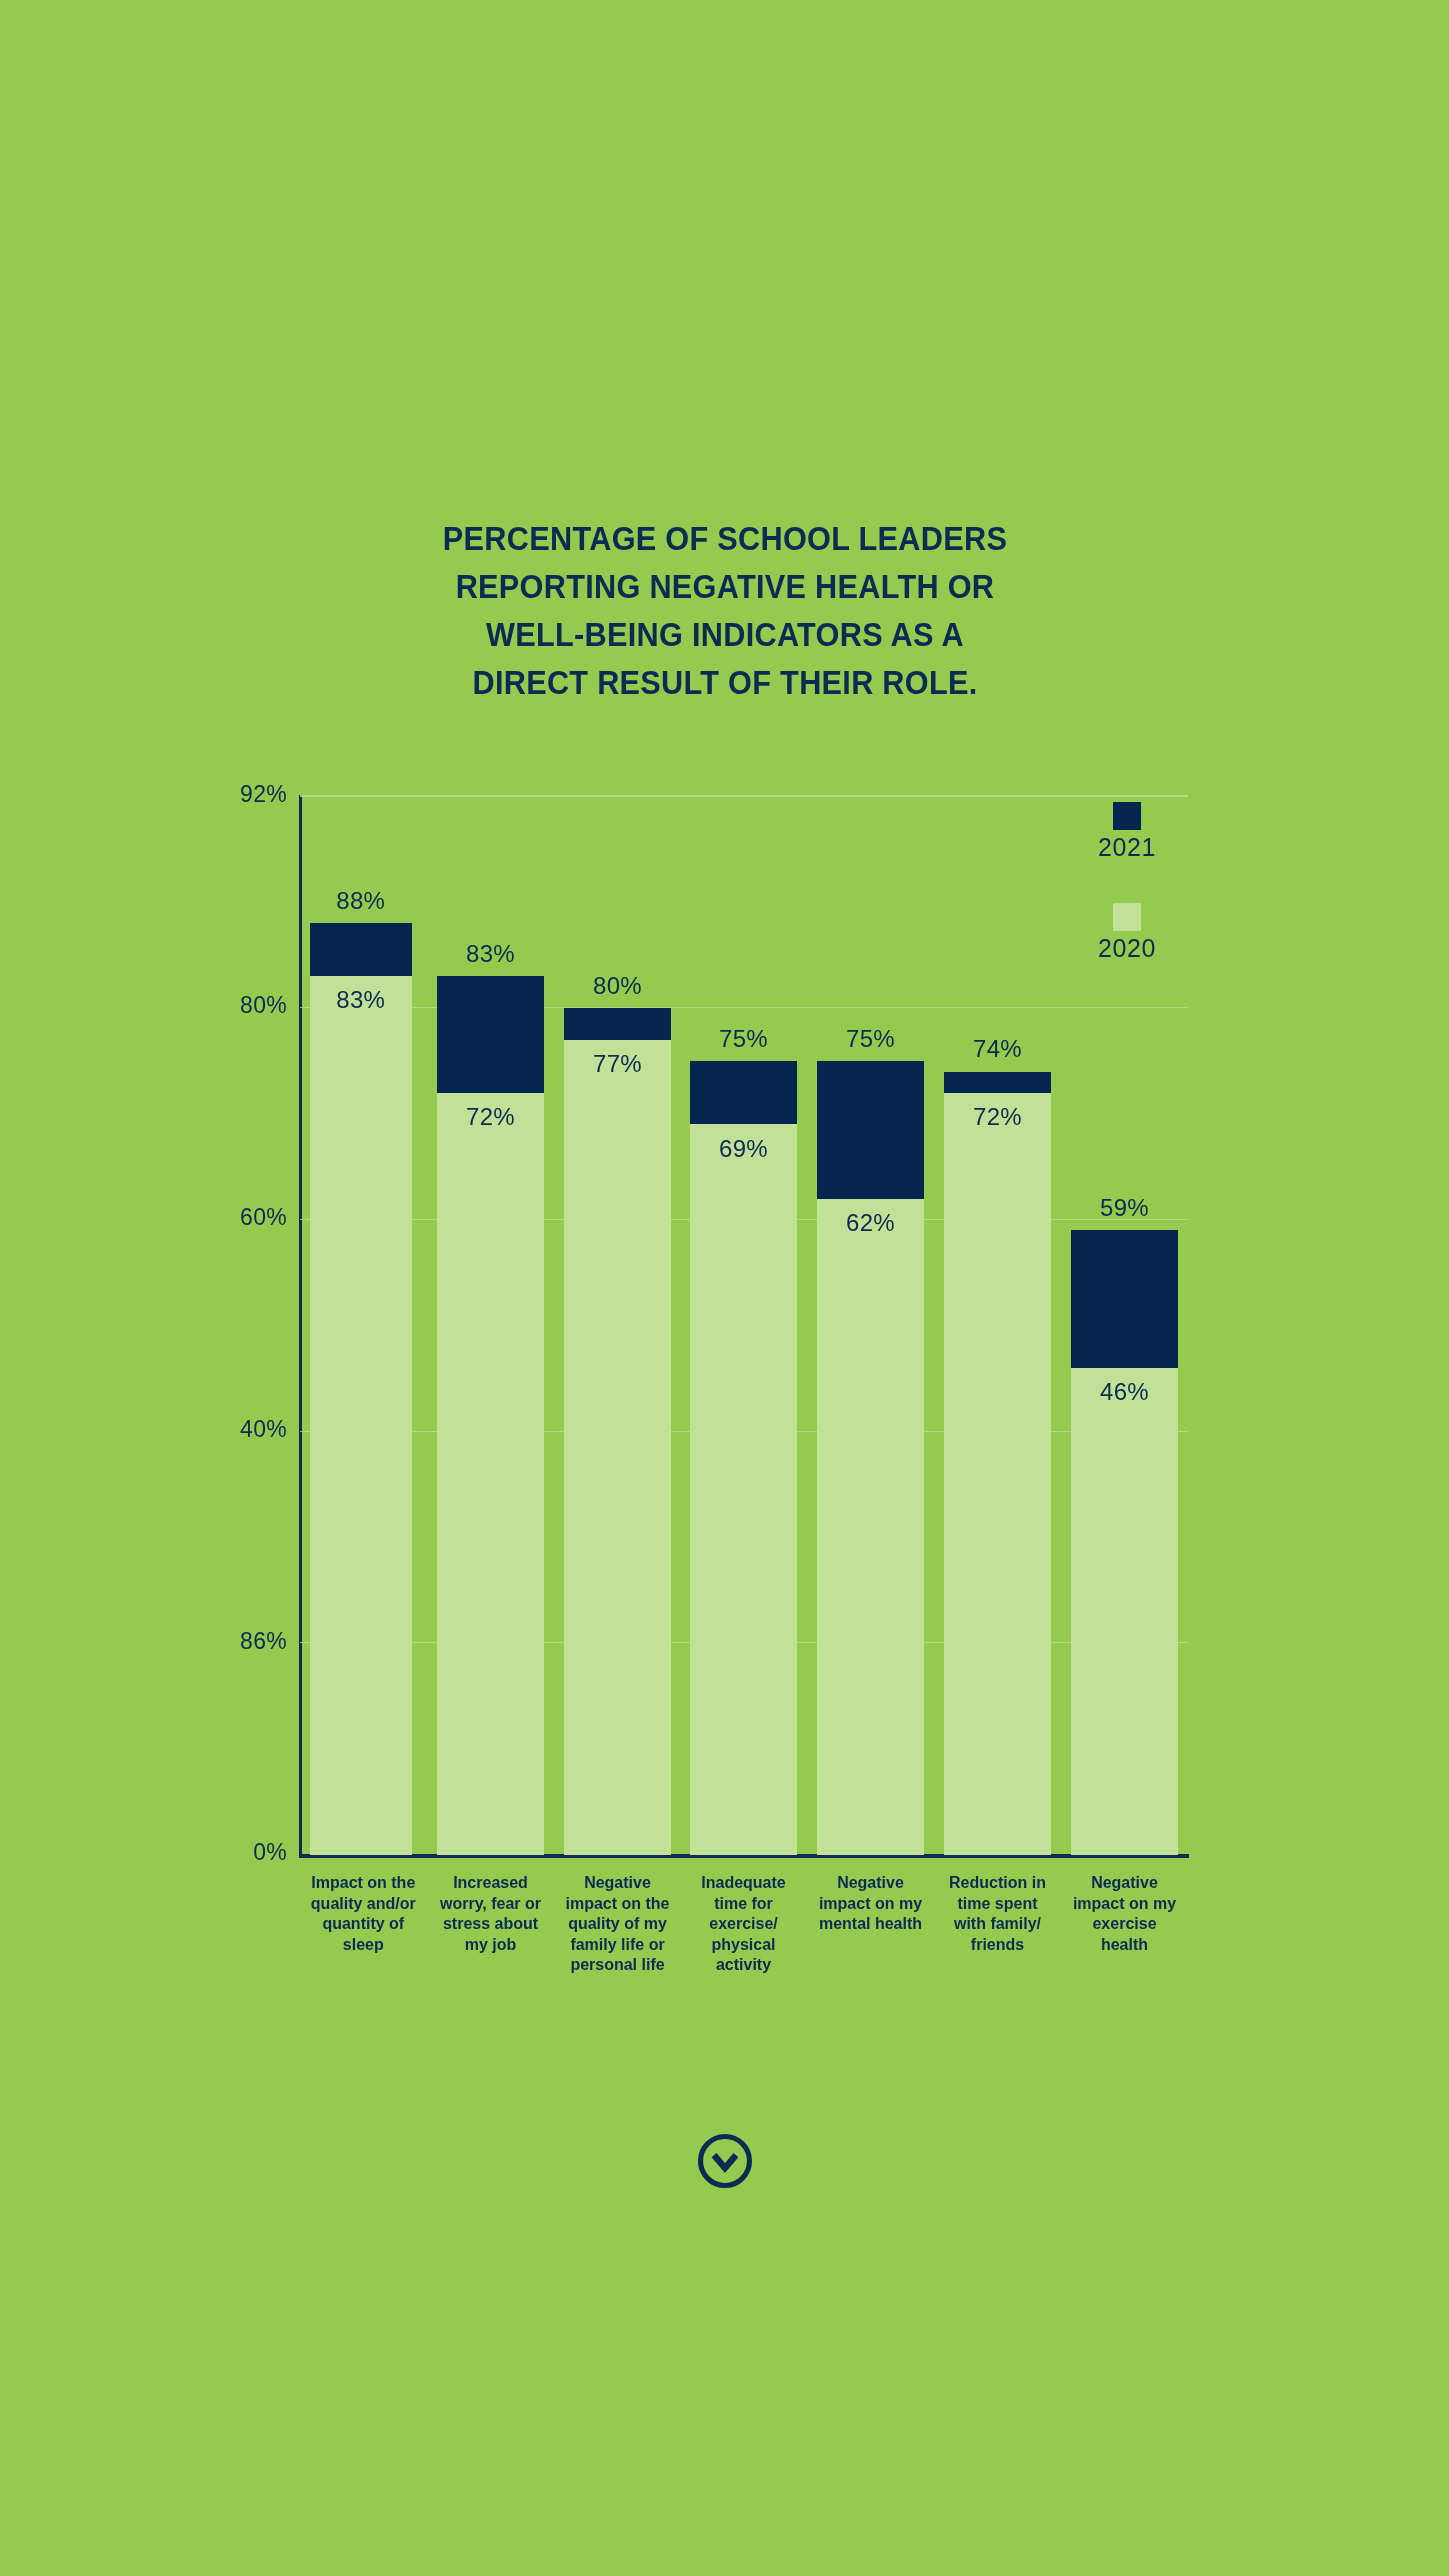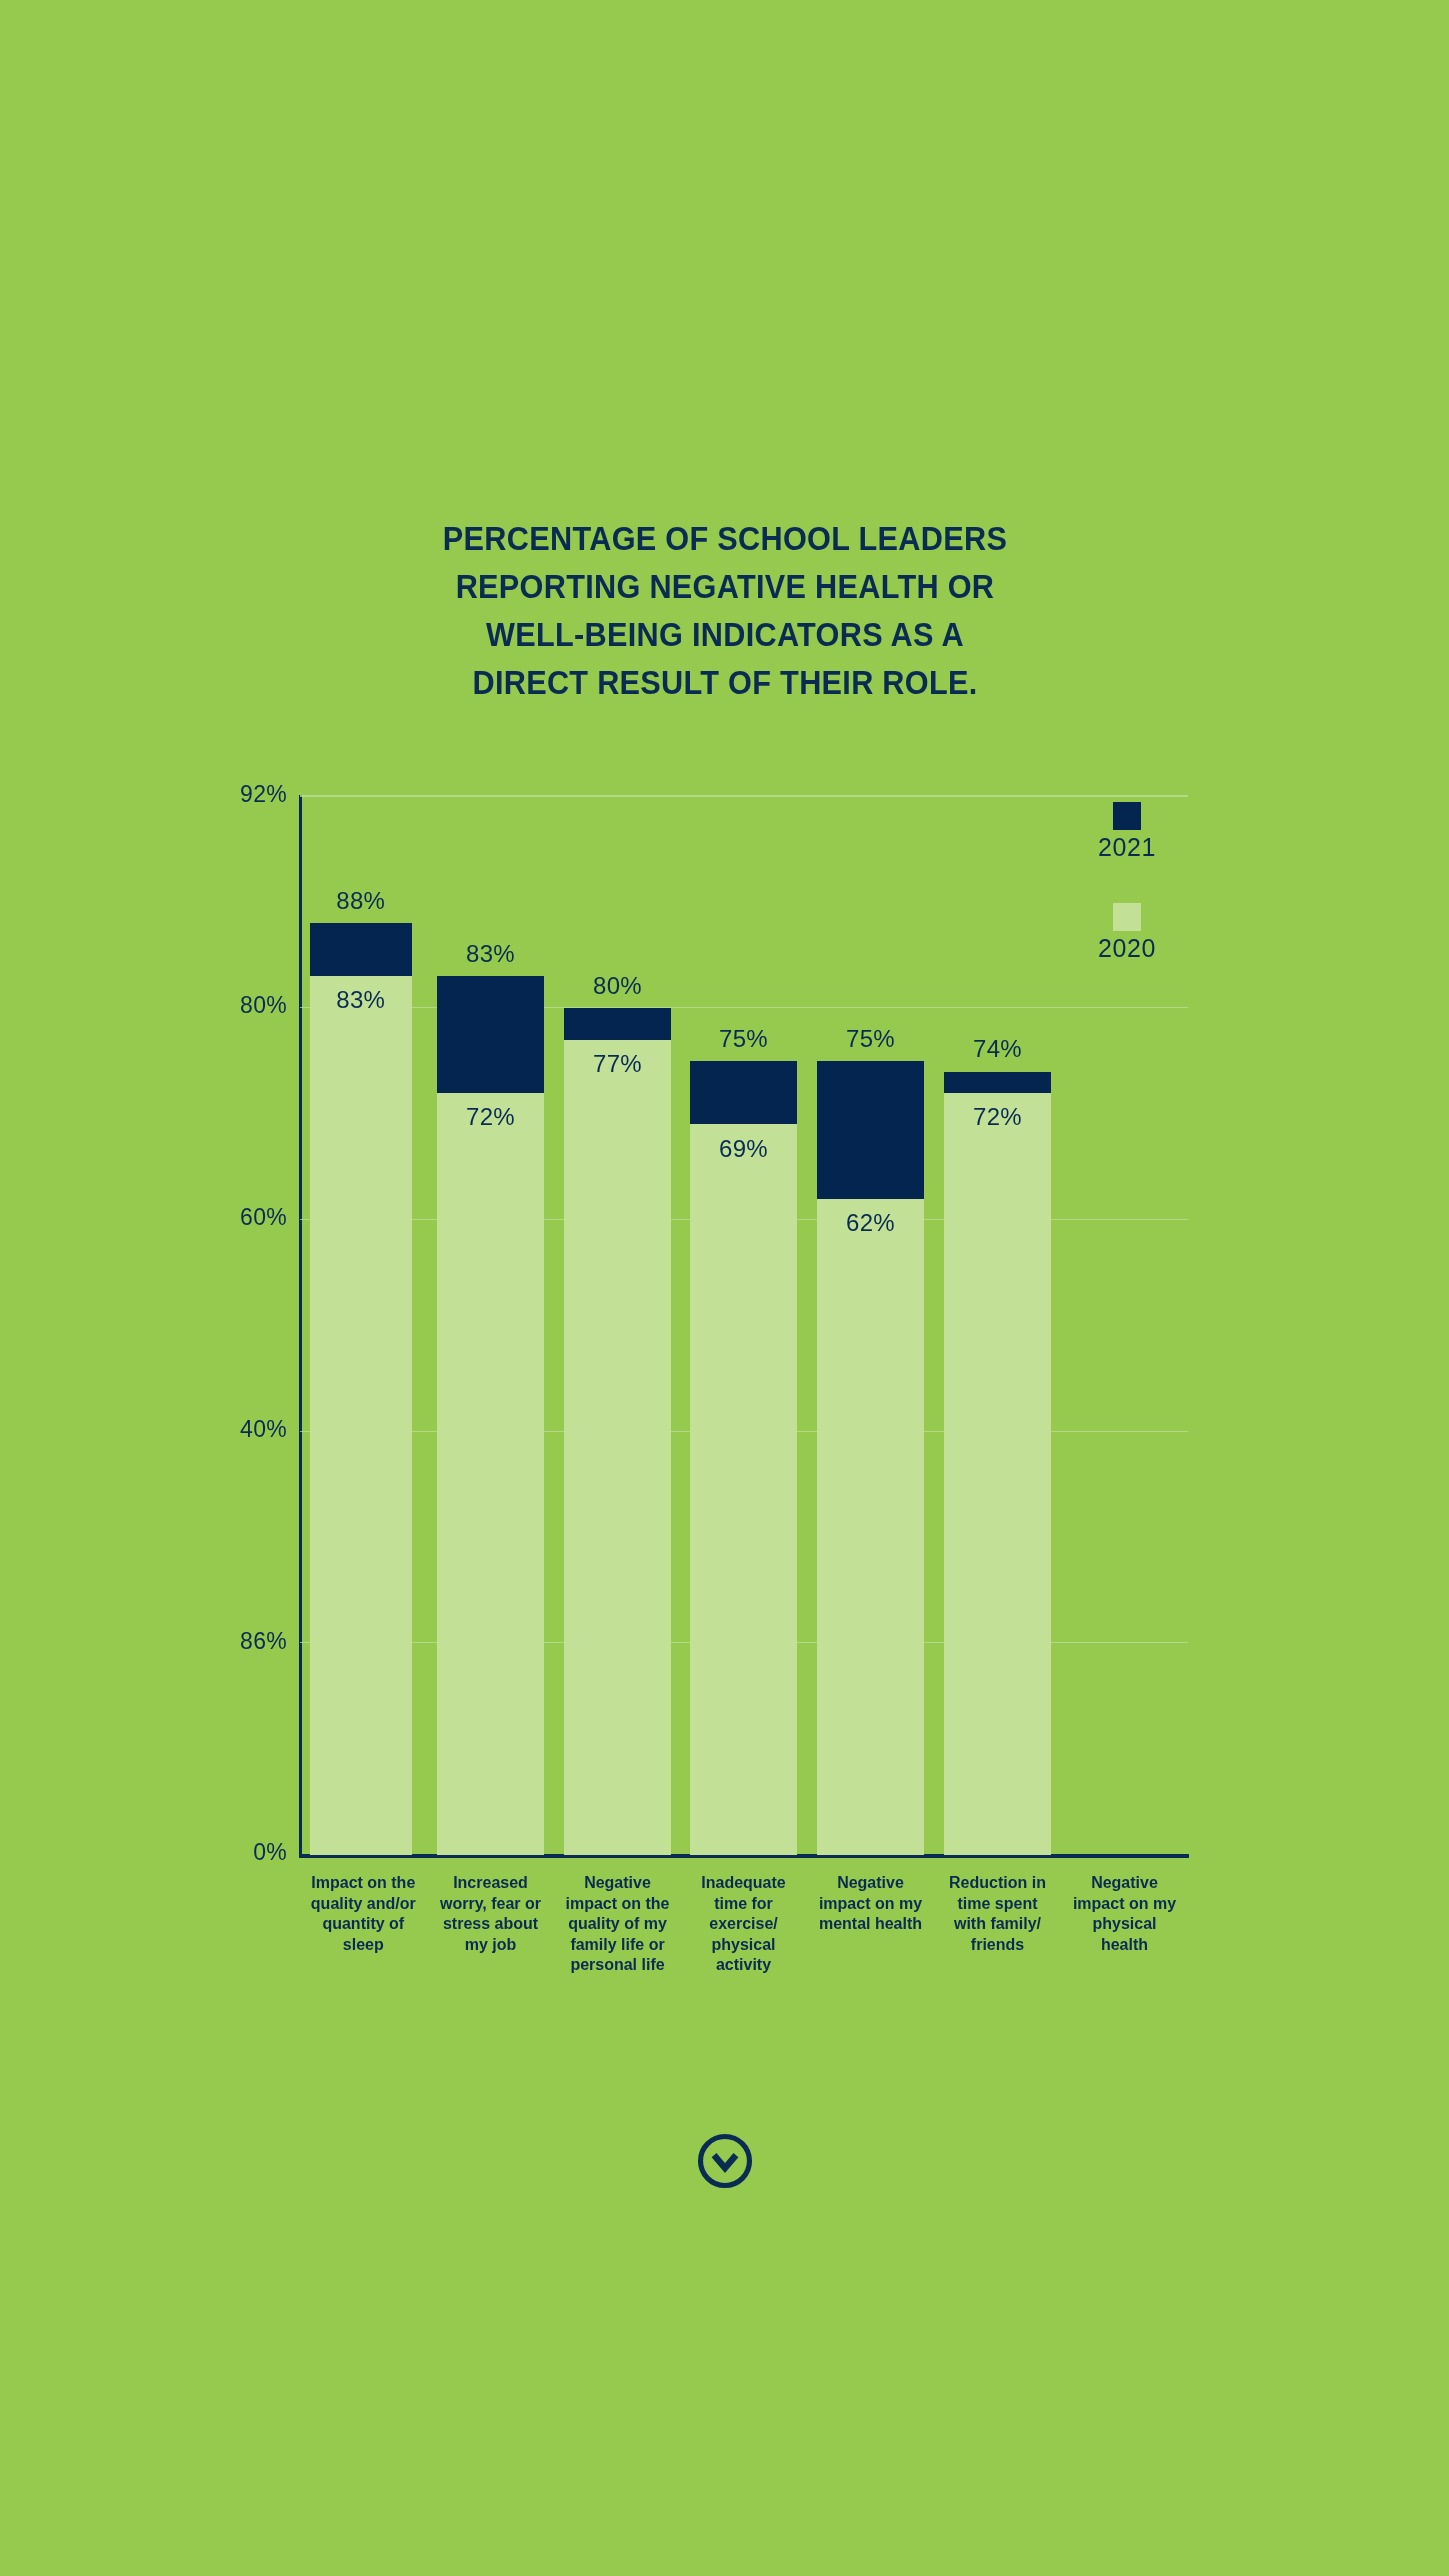--- a/index.html
+++ b/index.html
@@ -249,30 +249,36 @@
       <div class="bar-2020" style="height: 656px; background: rgb(195, 225, 150);"></div>
       <div class="val-2021" style="top: 229px;">75%</div>
       <div class="val-2020" style="top: 413px;">62%</div>
     </div>
     <div class="bar-group" style="left: 644px; width: 107px;">
       <div class="bar-2021" style="height: 783px; background: rgb(4, 37, 79);"></div>
       <div class="bar-2020" style="height: 762px; background: rgb(195, 225, 150);"></div>
       <div class="val-2021" style="top: 239px;">74%</div>
       <div class="val-2020" style="top: 307px;">72%</div>
     </div>
+    <div class="bar-group" style="left: 771px; width: 107px;">
+      <div class="bar-2021" style="height: 625px; background: rgb(4, 37, 79);"></div>
+      <div class="bar-2020" style="height: 487px; background: rgb(195, 225, 150);"></div>
+      <div class="val-2021" style="top: 398px;">59%</div>
+      <div class="val-2020" style="top: 582px;">46%</div>
+    </div>
   </div>
 
 <div id="cat-labels">
     <div class="cat-label" style="left: 9.8px; width: 107px;">Impact on the quality and/or quantity of sleep</div>
     <div class="cat-label" style="left: 137px; width: 107px;">Increased worry, fear or stress about my job</div>
     <div class="cat-label" style="left: 264px; width: 107px;">Negative impact on the quality of my family life or personal life</div>
     <div class="cat-label" style="left: 390px; width: 107px;">Inadequate time for exercise/ physical activity</div>
     <div class="cat-label" style="left: 517px; width: 107px;">Negative impact on my mental health</div>
     <div class="cat-label" style="left: 644px; width: 107px;">Reduction in time spent with family/ friends</div>
-    <div class="cat-label" style="left: 771px; width: 107px;">Negative impact on my physical health</div>
+    <div class="cat-label" style="left: 771px; width: 107px;">Negative impact on my exercise health</div>
   </div>
 
 <div id="legend">
     <div class="legend-item" style="top: 0px;">
       <span class="legend-swatch" style="background: rgb(4, 37, 79);"></span>
       <span class="legend-label">2021</span>
     </div>
     <div class="legend-item" style="top: 101px;">
       <span class="legend-swatch" style="background: rgb(195, 225, 150);"></span>
       <span class="legend-label">2020</span>

